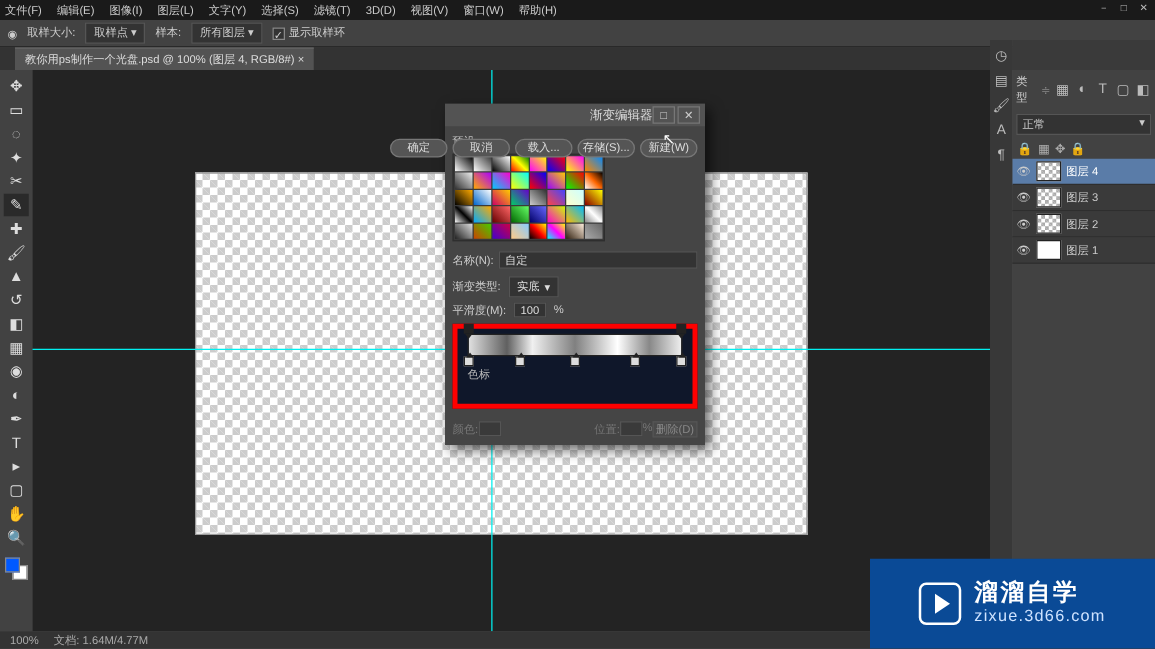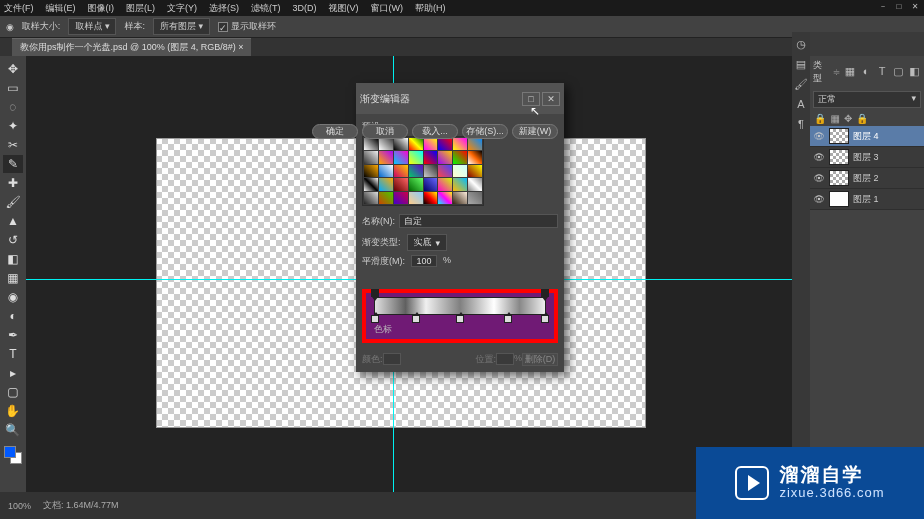--- a/index.html
+++ b/index.html
@@ -57,42 +57,42 @@
   .layer.active { background: #5a7ca8; color: #fff; }
   .eye { width: 12px; text-align: center; color: #ccc; }
   .thumb { width: 20px; height: 16px; background: #888; border:1px solid #222; }
   .thumb.checker { background-image:
       linear-gradient(45deg,#aaa 25%,transparent 25%,transparent 75%,#aaa 75%),
       linear-gradient(45deg,#aaa 25%,transparent 25%,transparent 75%,#aaa 75%);
     background-size:6px 6px; background-position:0 0,3px 3px; background-color:#fff; }
   .thumb.white { background:#fff; }
 
   
-  .status { position: absolute; left: 0; bottom: 0; right: 0; height: 27px; background: #333; display: flex; align-items: center; gap: 12px; padding: 0 8px; font-size: 9px; color: #aaa; }
+  .status { position: absolute; left: 0; bottom: 0; right: 0; height: 14px; background: #333; display: flex; align-items: center; gap: 12px; padding: 0 8px; font-size: 9px; color: #aaa; }
 
   
   .dialog { position: absolute; left: 356px; top: 83px; width: 208px; background: #454545; box-shadow: 4px 4px 10px rgba(0,0,0,0.6); }
-  .dlg-title { background: #535353; height: 31px; display: flex; align-items: center; justify-content: space-between; padding: 0 4px; font-size: 10px; color: #ddd; }
+  .dlg-title { background: #535353; height: 18px; display: flex; align-items: center; justify-content: flex-end; padding: 0 4px; font-size: 10px; color: #ddd; }
   .dlg-title-btns { display: flex; gap: 2px; }
   .dlg-tbtn { width: 18px; height: 14px; border: 1px solid #777; display: flex; align-items: center; justify-content: center; font-size: 9px; color: #ccc; }
   .dlg-body { padding: 6px; position: relative; }
   .dlg-label { font-size: 9px; color: #bbb; margin-bottom: 3px; }
   .presets { width: 122px; height: 70px; border: 1px solid #2e2e2e; background: #3a3a3a; display: grid; grid-template-columns: repeat(8, 1fr); grid-template-rows: repeat(5, 1fr); gap: 1px; padding: 1px; }
   .preset { width: 100%; height: 100%; }
   .dlg-right-btns { position: absolute; right: 6px; top: 10px; display: flex; gap: 4px; }
   .dlg-btn { width: 46px; height: 15px; background: #555; border: 1px solid #777; border-radius: 8px; font-size: 9px; color: #ddd; text-align: center; line-height: 13px; cursor: default; }
   .name-row { display: flex; align-items: center; gap: 4px; margin-top: 8px; font-size: 9px; }
   .name-input { flex: 1; height: 14px; background: #333; border: 1px solid #555; color: #ddd; padding: 0 4px; font-size: 9px; }
   .type-row { display: flex; align-items: center; gap: 6px; margin-top: 6px; font-size: 9px; }
   .type-drop { background: #333; border: 1px solid #555; padding: 1px 6px; color: #ddd; display:flex; align-items:center; gap:4px; }
   .smooth-row { display: flex; align-items: flex-start; gap: 6px; margin-top: 4px; font-size: 9px; }
   .smooth-input { width: 26px; height: 12px; background: #333; border: 1px solid #555; color: #ddd; text-align: center; font-size: 9px; }
 
   
-  .grad-highlight { margin-top: 21px; border: 4px solid #ff0000; padding: 4px 8px 3px 8px; background: #701a75; }
+  .grad-highlight { margin-top: 4px; border: 4px solid #ff0000; padding: 4px 8px 17px 8px; background: #0f172a; }
   .grad-bar { height: 18px; background: linear-gradient(to right, #e0e0e0 0%, #606060 18%, #f0f0f0 30%, #808080 50%, #ffffff 70%, #888 85%, #eee 100%); border: 1px solid #222; position: relative; }
   .opstop, .colstop { position: absolute; width: 8px; height: 8px; background: #222; transform: translateX(-4px); }
   .opstop { top: -9px; }
   .opstop::after { content: ""; position: absolute; left: 1px; top: 8px; border-left: 3px solid transparent; border-right: 3px solid transparent; border-top: 4px solid #222; }
   .colstop { bottom: -9px; background: #ddd; border: 1px solid #222; }
   .colstop::before { content: ""; position: absolute; left: 1px; top: -4px; border-left: 3px solid transparent; border-right: 3px solid transparent; border-bottom: 4px solid #222; }
   .stops-lab { font-size: 9px; color: #bbb; margin-top: 8px; }
 
   .stops-controls { display: flex; align-items: flex-start; gap: 0; margin-top: 10px; font-size: 9px; color:#777; }
   .sc-box { width: 18px; height: 12px; background: #3a3a3a; border: 1px solid #555; }

